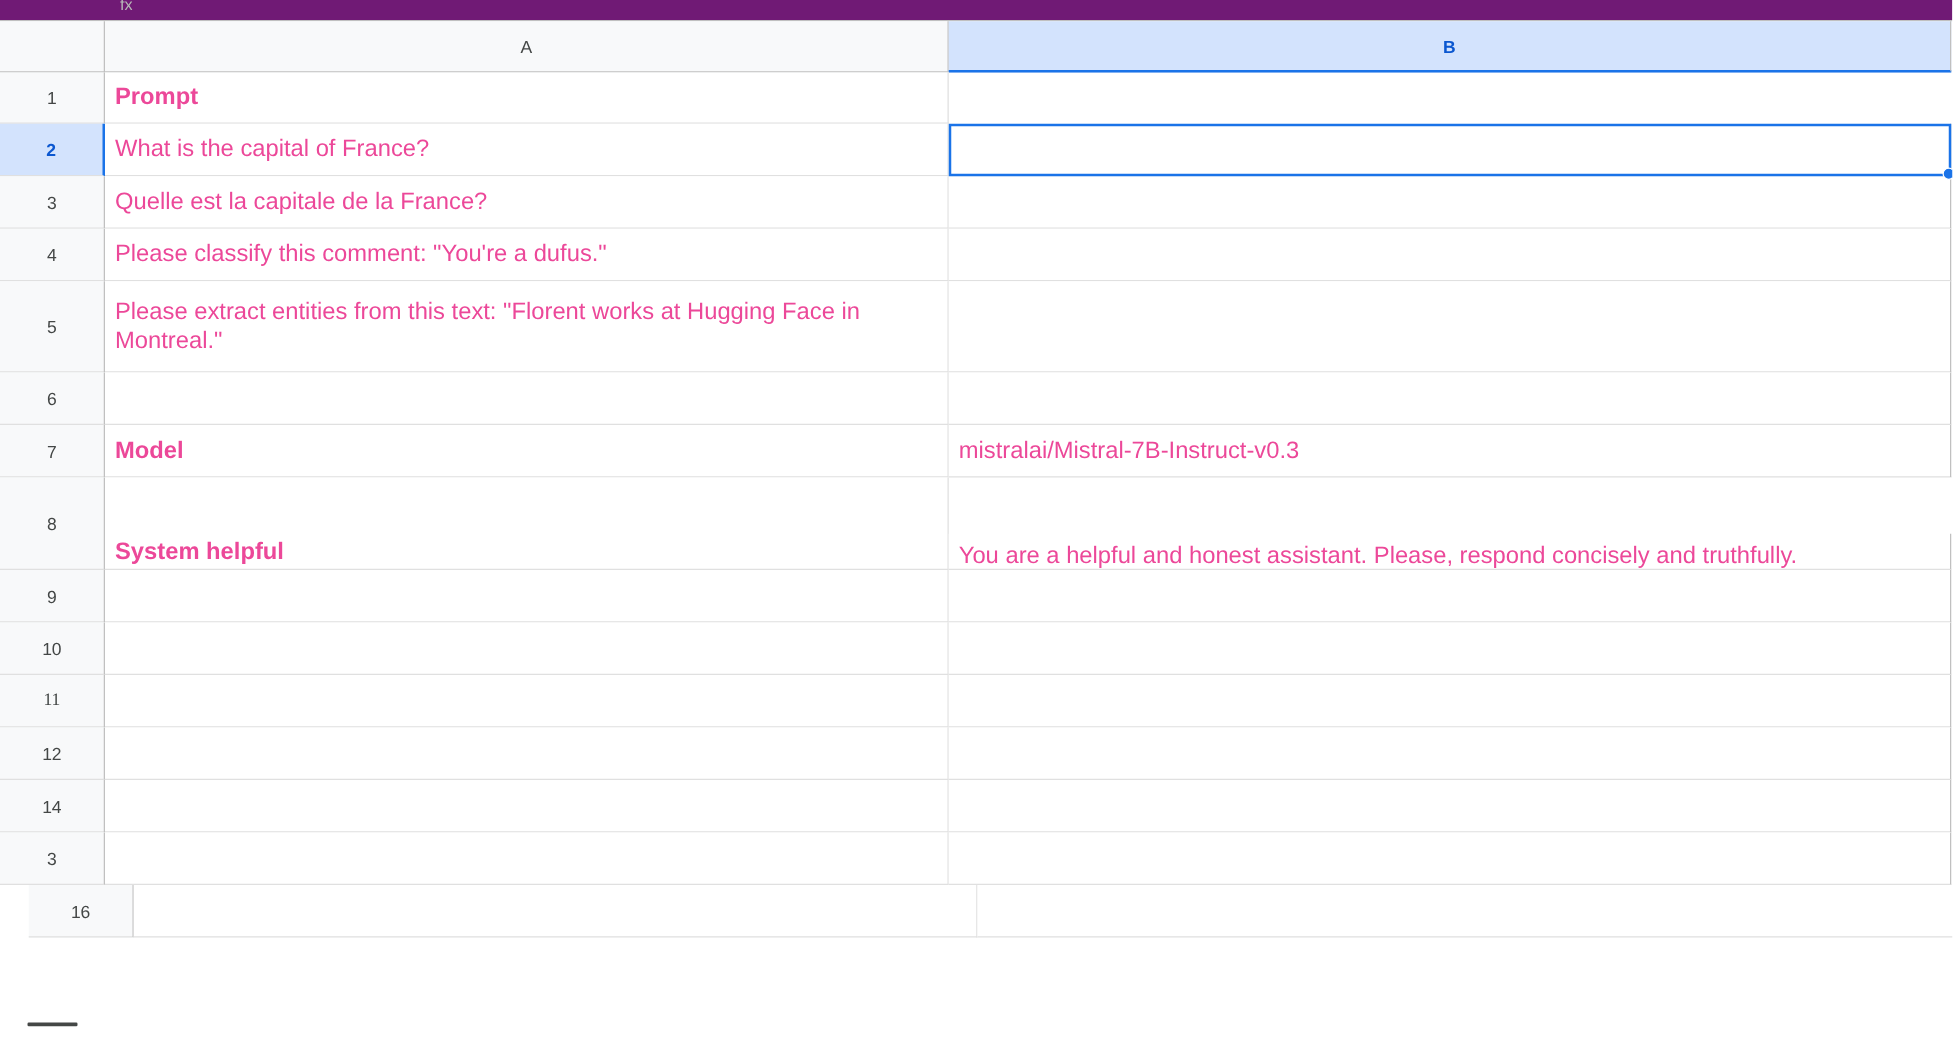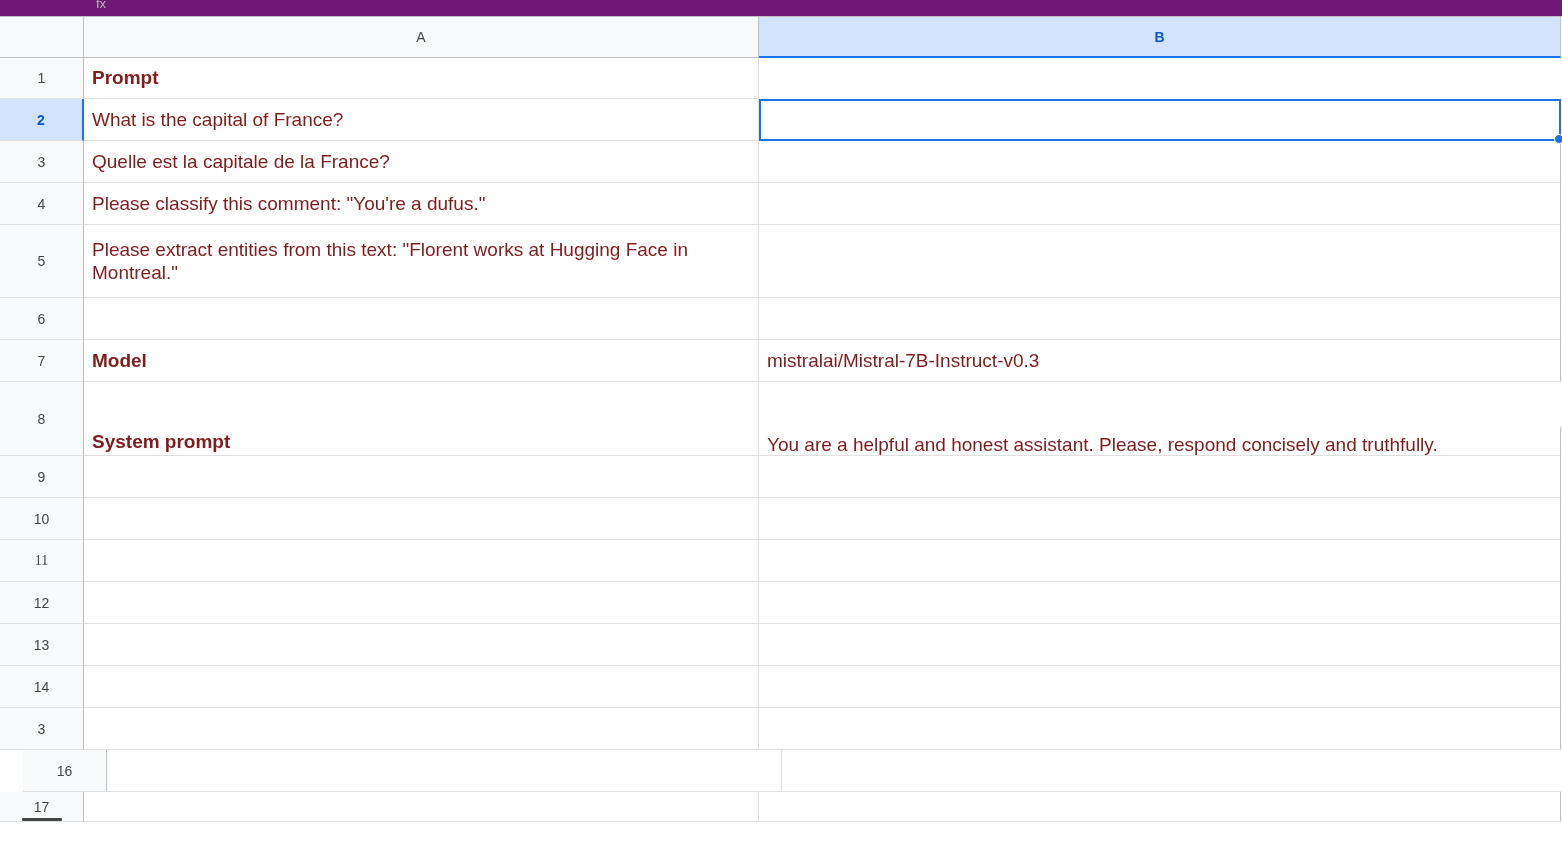--- a/index.html
+++ b/index.html
@@ -97,21 +97,21 @@
     color: #0b57d0;
     font-weight: bold;
     border-right: 2px solid #1a73e8;
   }
 
   .cell {
     display: flex;
     align-items: center;
     padding: 0 8px;
     font-size: 19px;
-    color: #7f1d1d;
+    color: #ec4899;
     border-right: 1px solid #e0e0e0;
     border-bottom: 1px solid #e0e0e0;
     background: #ffffff;
     overflow: hidden;
     line-height: 1.22;
   }
   .cell.col-a { width: 675px; min-width: 675px; }
   .cell.col-b { width: 802px; min-width: 802px; border-right: 1px solid #c0c0c0; }
   .cell.bold { font-weight: bold; }
   .cell.wrap { white-space: normal; }
@@ -193,21 +193,21 @@
           <div class="cell col-a wrap"></div>
           <div class="cell col-b wrap"></div>
         </div>
         <div class="row" style="height: 42px;">
           <div class="rowhead">7</div>
           <div class="cell col-a wrap bold">Model</div>
           <div class="cell col-b wrap">mistralai/Mistral-7B-Instruct-v0.3</div>
         </div>
         <div class="row" style="height: 74px;">
           <div class="rowhead">8</div>
-          <div class="cell col-a wrap bold bottom">System prompt</div>
+          <div class="cell col-a wrap bold bottom">System helpful</div>
           <div class="cell col-b wrap top">You are a helpful and honest assistant. Please, respond concisely and truthfully.</div>
         </div>
         <div class="row" style="height: 42px;">
           <div class="rowhead">9</div>
           <div class="cell col-a wrap"></div>
           <div class="cell col-b wrap"></div>
         </div>
         <div class="row" style="height: 42px;">
           <div class="rowhead">10</div>
           <div class="cell col-a wrap"></div>
@@ -217,41 +217,31 @@
           <div class="rowhead">11</div>
           <div class="cell col-a wrap"></div>
           <div class="cell col-b wrap"></div>
         </div>
         <div class="row" style="height: 42px;">
           <div class="rowhead">12</div>
           <div class="cell col-a wrap"></div>
           <div class="cell col-b wrap"></div>
         </div>
         <div class="row" style="height: 42px;">
-          <div class="rowhead">13</div>
-          <div class="cell col-a wrap"></div>
-          <div class="cell col-b wrap"></div>
-        </div>
-        <div class="row" style="height: 42px;">
           <div class="rowhead">14</div>
           <div class="cell col-a wrap"></div>
           <div class="cell col-b wrap"></div>
         </div>
         <div class="row" style="height: 42px;">
           <div class="rowhead">3</div>
           <div class="cell col-a wrap"></div>
           <div class="cell col-b wrap"></div>
         </div>
         <div class="row" style="height: 42px; margin-left: 23px;">
           <div class="rowhead">16</div>
-          <div class="cell col-a wrap"></div>
-          <div class="cell col-b wrap"></div>
-        </div>
-        <div class="row" style="height: 30px;">
-          <div class="rowhead">17</div>
           <div class="cell col-a wrap"></div>
           <div class="cell col-b wrap"></div>
         </div>
       </div>
 
     <div class="selection" id="selection-box" style="left: 759px; top: 82px; width: 802px; height: 42px;">
       <div class="handle"></div>
     </div>
 
     <div class="row-resize-mark" id="row-resize-mark" style="top: 801px;"></div>

